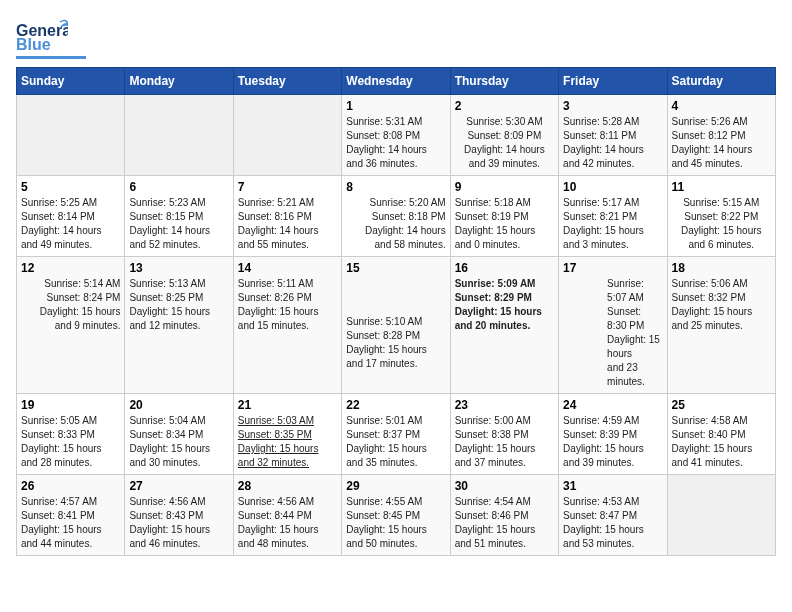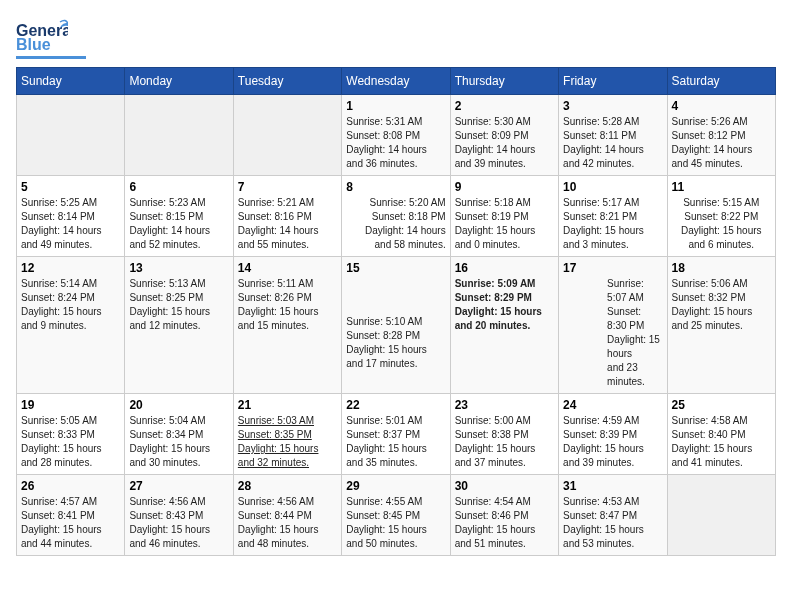--- a/index.html
+++ b/index.html
@@ -43,21 +43,21 @@
       width: 100%;
       border-collapse: collapse;
       font-size: 10.5px;
     }
     thead tr th {
       background: #2255aa;
       color: #fff;
       padding: 6px 4px;
       text-align: left;
       font-size: 12px;
-      font-weight: normal;
+      font-weight: bold;
       border: 1px solid #1a4488;
     }
     tbody tr td {
       border: 1px solid #ccc;
       vertical-align: top;
       padding: 4px;
       min-height: 80px;
       width: 14.28%;
     }
     .day-num {
@@ -122,21 +122,21 @@
         <td class="empty"></td>
         <td>
           <div class="day-num">1</div>
           <div class="day-info" style="white-space: pre-line;">Sunrise: 5:31 AM
 Sunset: 8:08 PM
 Daylight: 14 hours
 and 36 minutes.</div>
         </td>
         <td>
           <div class="day-num">2</div>
-          <div class="day-info" style="white-space: pre-line;">Sunrise: 5:30 AM
+          <div class="day-info" style="white-space: pre-line; text-align: center;">Sunrise: 5:30 AM
 Sunset: 8:09 PM
 Daylight: 14 hours
 and 39 minutes.</div>
         </td>
         <td>
           <div class="day-num">3</div>
           <div class="day-info" style="white-space: pre-line;">Sunrise: 5:28 AM
 Sunset: 8:11 PM
 Daylight: 14 hours
 and 42 minutes.</div>
@@ -196,21 +196,21 @@
           <div class="day-num">11</div>
           <div class="day-info" style="white-space: pre-line; text-align: center;">Sunrise: 5:15 AM
 Sunset: 8:22 PM
 Daylight: 15 hours
 and 6 minutes.</div>
         </td>
       </tr>
       <tr>
         <td>
           <div class="day-num">12</div>
-          <div class="day-info" style="white-space: pre-line;">Sunrise: 5:14 AM
+          <div class="day-info" style="white-space: pre-line; text-align: right;">Sunrise: 5:14 AM
 Sunset: 8:24 PM
 Daylight: 15 hours
 and 9 minutes.</div>
         </td>
         <td>
           <div class="day-num">13</div>
           <div class="day-info" style="white-space: pre-line;">Sunrise: 5:13 AM
 Sunset: 8:25 PM
 Daylight: 15 hours
 and 12 minutes.</div>

